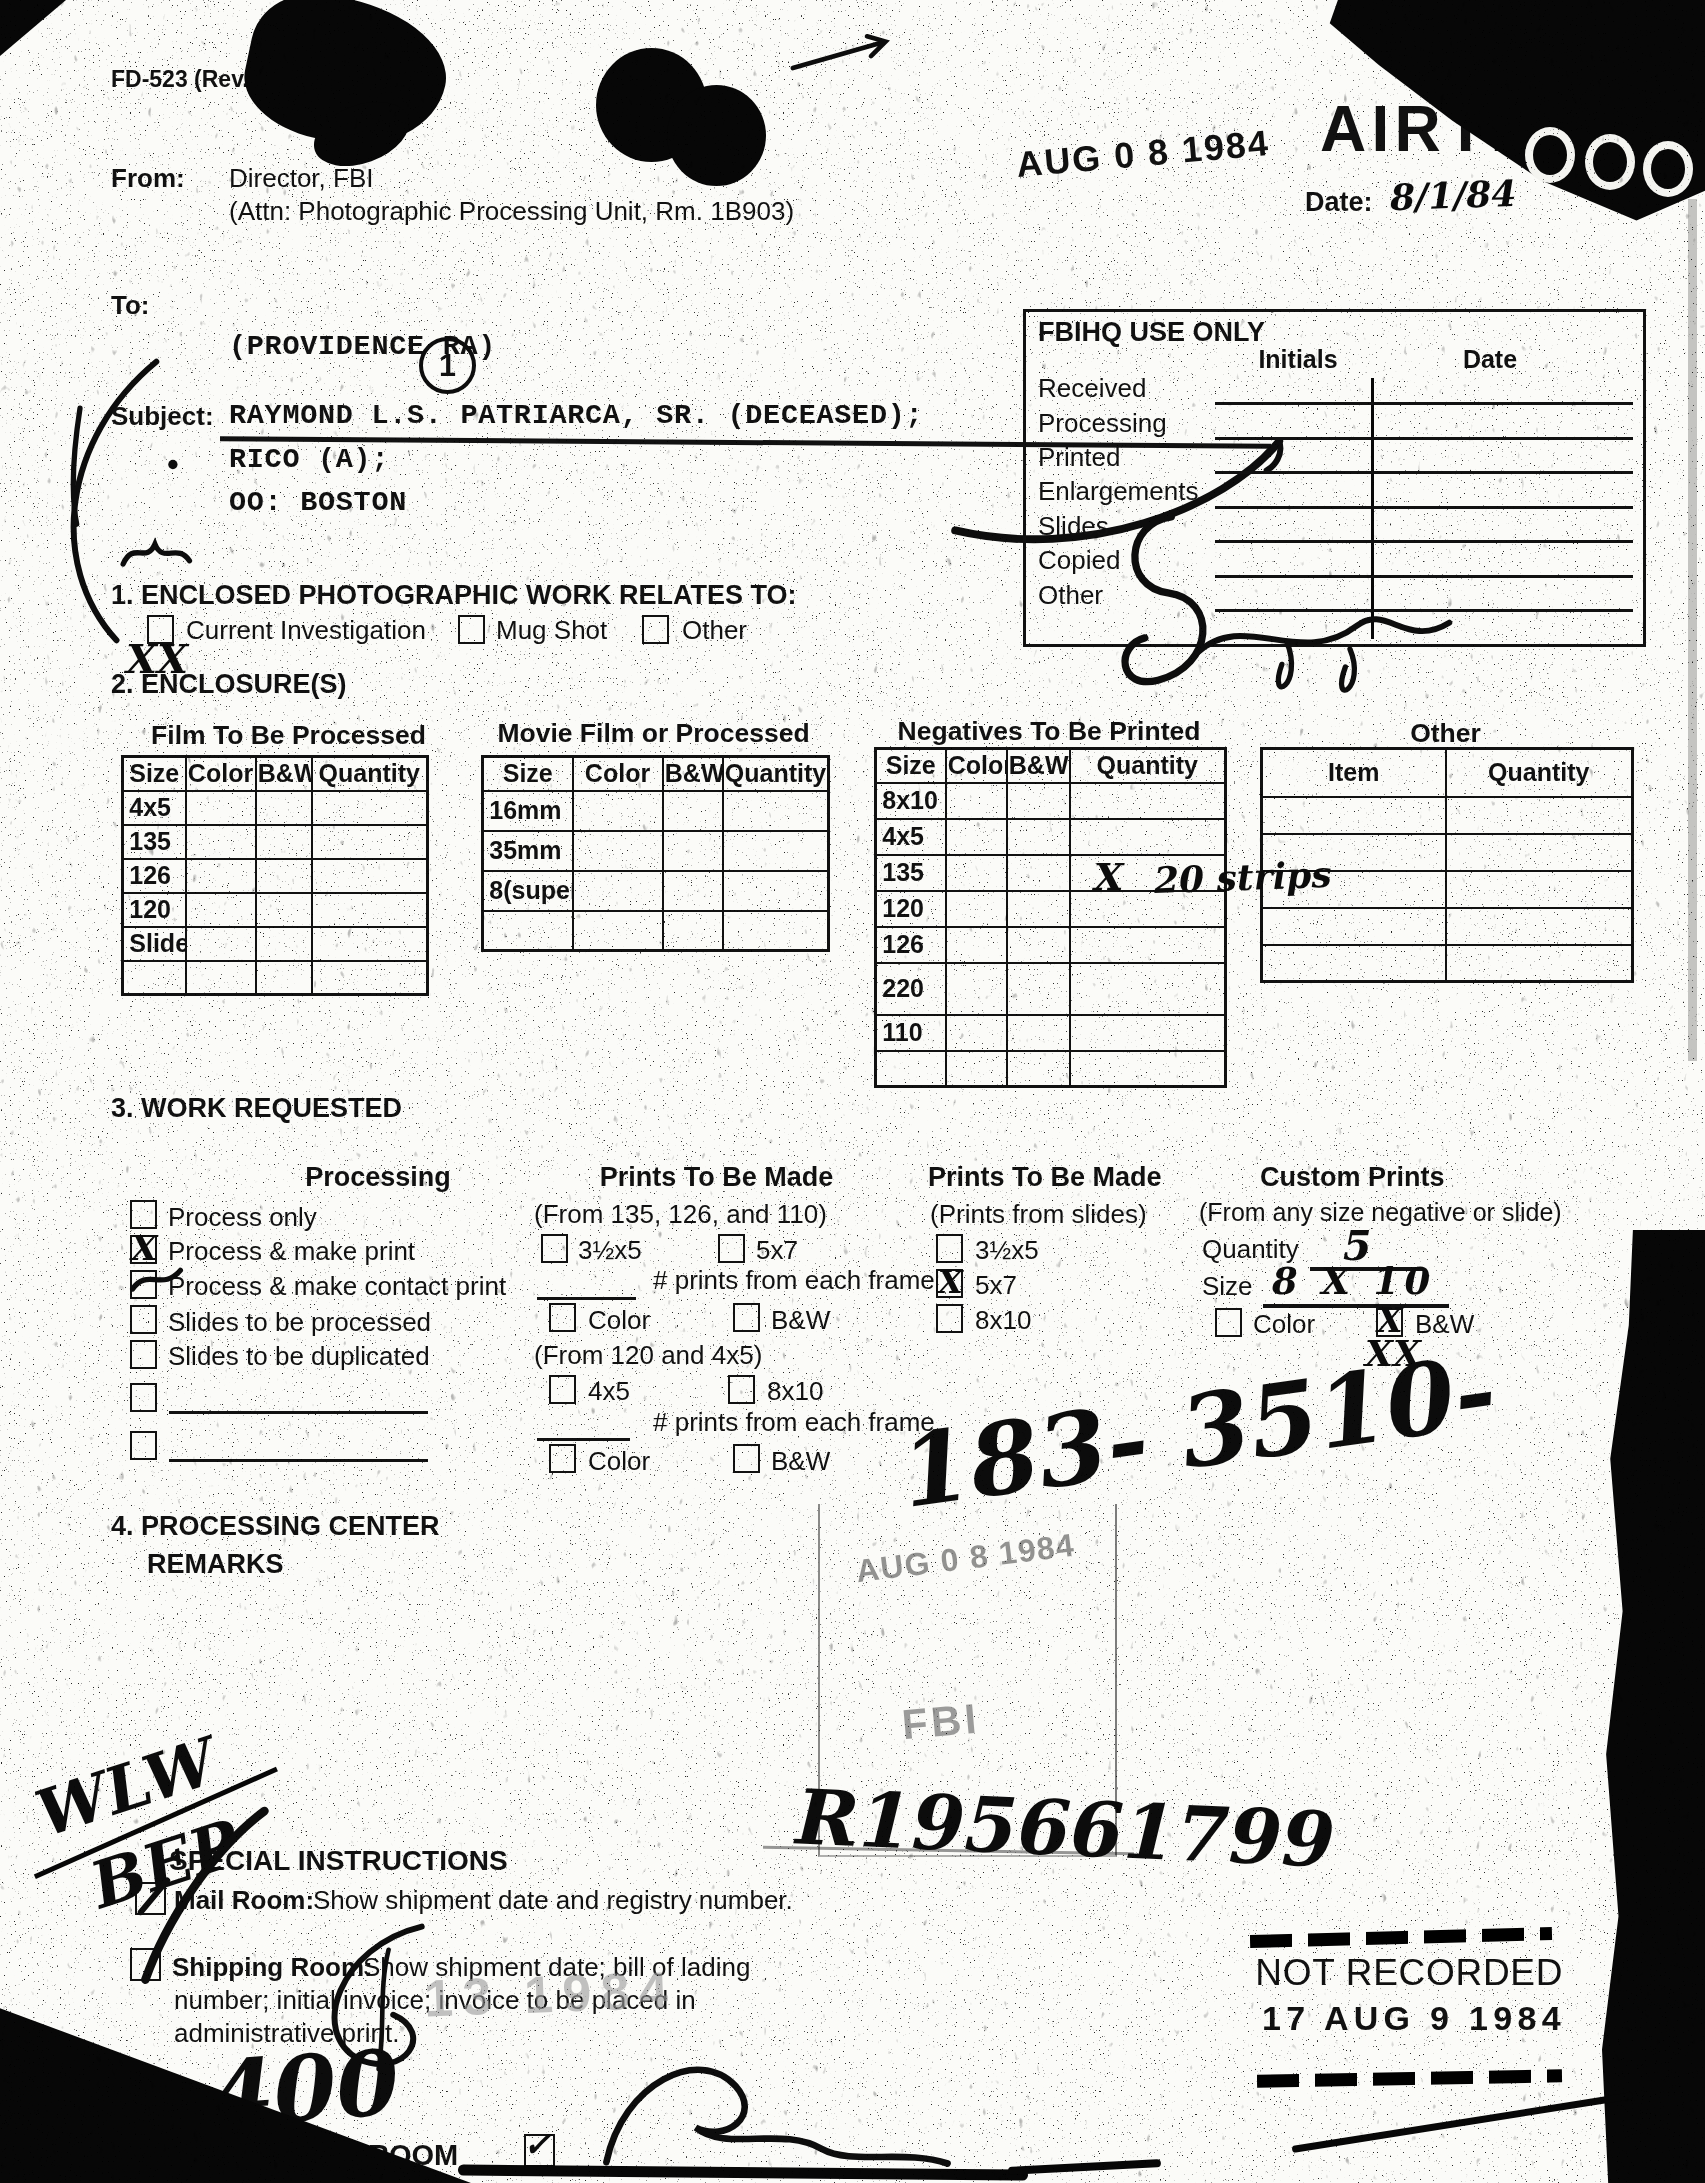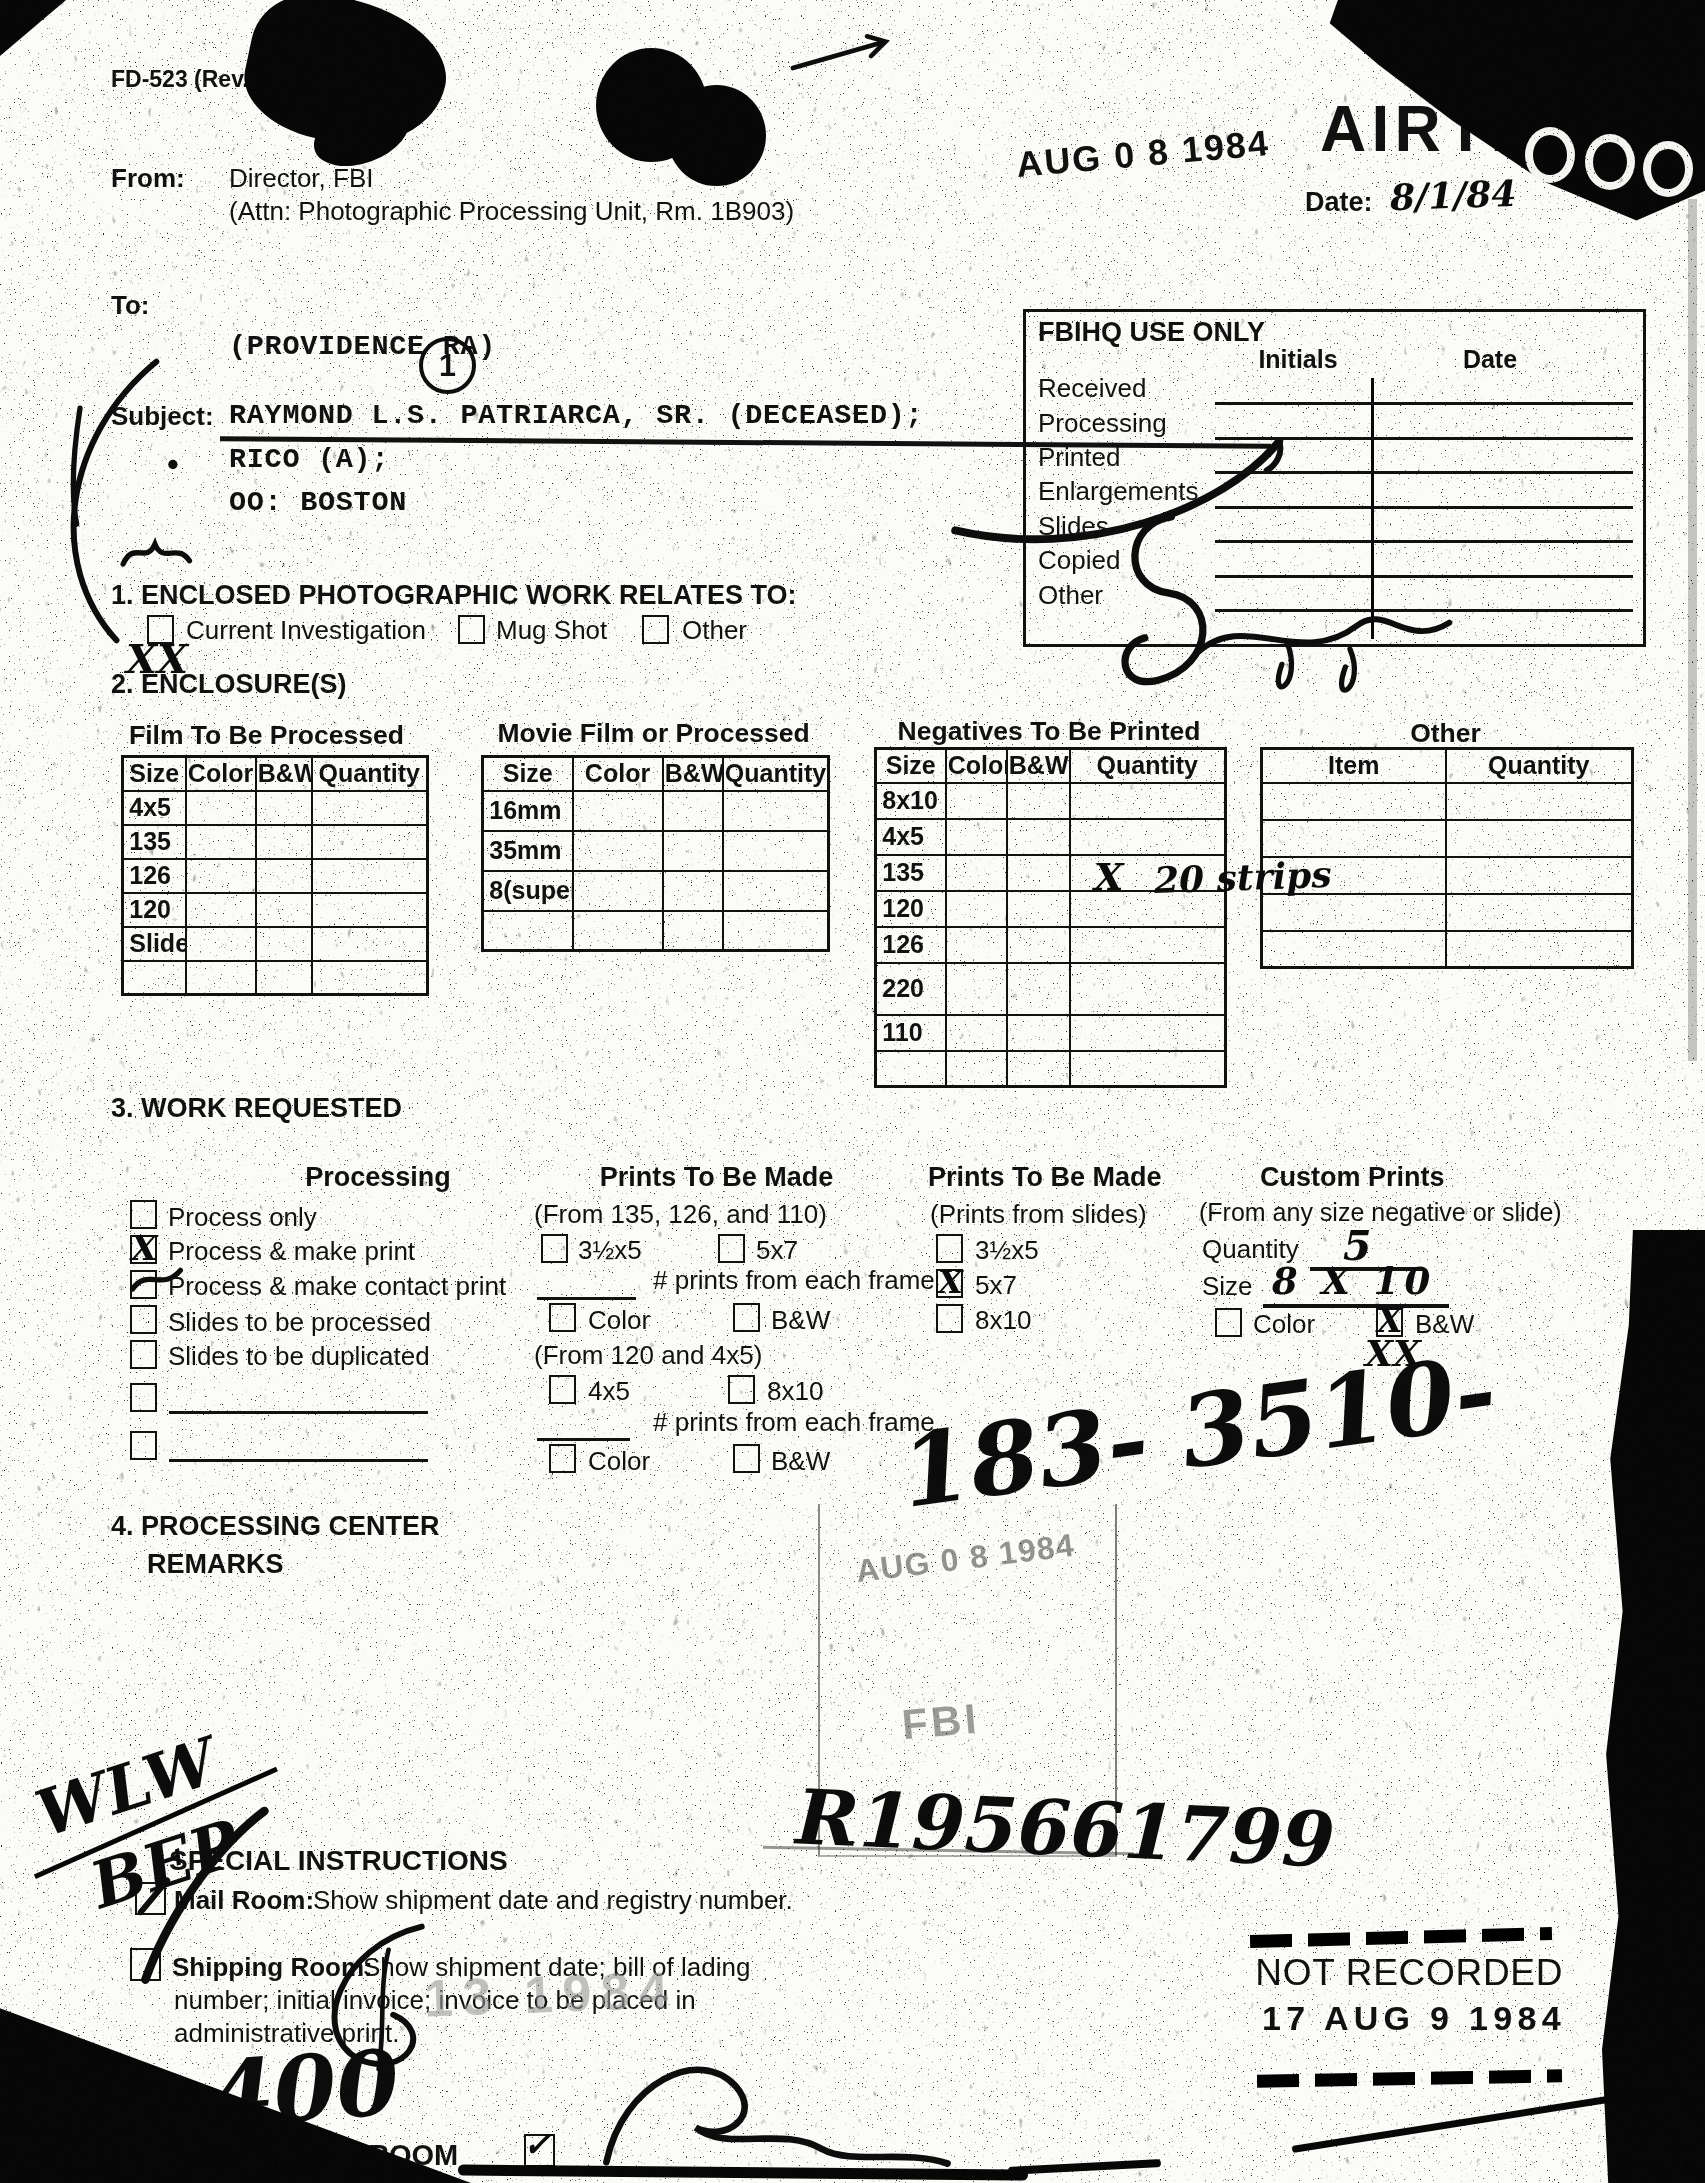--- a/index.html
+++ b/index.html
@@ -91,21 +91,21 @@
   <div class="abs cb" style="left:147px;top:615px"></div>
   <div class="abs f" style="left:186px;top:615px">Current Investigation</div>
   <div class="abs hw" style="left:126px;top:635px;font-size:40px">XX</div>
   <div class="abs cb" style="left:458px;top:615px"></div>
   <div class="abs f" style="left:496px;top:615px">Mug Shot</div>
   <div class="abs cb" style="left:642px;top:615px"></div>
   <div class="abs f" style="left:682px;top:615px">Other</div>
 
   <div class="abs" style="left:111px;top:669px;font-size:27px;font-weight:700">2.  ENCLOSURE(S)</div>
 
-  <div class="abs b" style="left:129px;top:720px;width:305px;text-align:left;font-size:26.5px">Film To Be Processed</div>
+  <div class="abs b" style="left:121px;top:720px;width:305px;text-align:right;font-size:26.5px">Film To Be Processed</div>
   <table class="tbl abs" style="left:121px;top:755px;width:305px">
     <colgroup>
         <col style="width:63px">
         <col style="width:70px">
         <col style="width:56px">
         <col style="width:116px">
       </colgroup>
     <tbody>
         <tr style="height:34px">
           <th>Size</th>
@@ -262,21 +262,21 @@
   <div class="abs hw" style="left:1094px;top:854px;font-size:38px;z-index:5">X</div>
   <div class="abs hw" style="left:1154px;top:856px;font-size:36px;transform:rotate(-2deg);z-index:5;white-space:nowrap">20 strips</div>
 
   <div class="abs b" style="left:1260px;top:718px;width:371px;text-align:center;font-size:26.5px">Other</div>
   <table class="tbl abs" style="left:1260px;top:747px;width:371px">
     <colgroup>
         <col style="width:184px">
         <col style="width:187px">
       </colgroup>
     <tbody>
-        <tr style="height:34px">
+        <tr style="height:48px">
           <th>Item</th>
           <th>Quantity</th>
         </tr>
     <tr style="height:37px">
           <td></td>
           <td></td>
         </tr>
     <tr style="height:37px">
           <td></td>
           <td></td>

